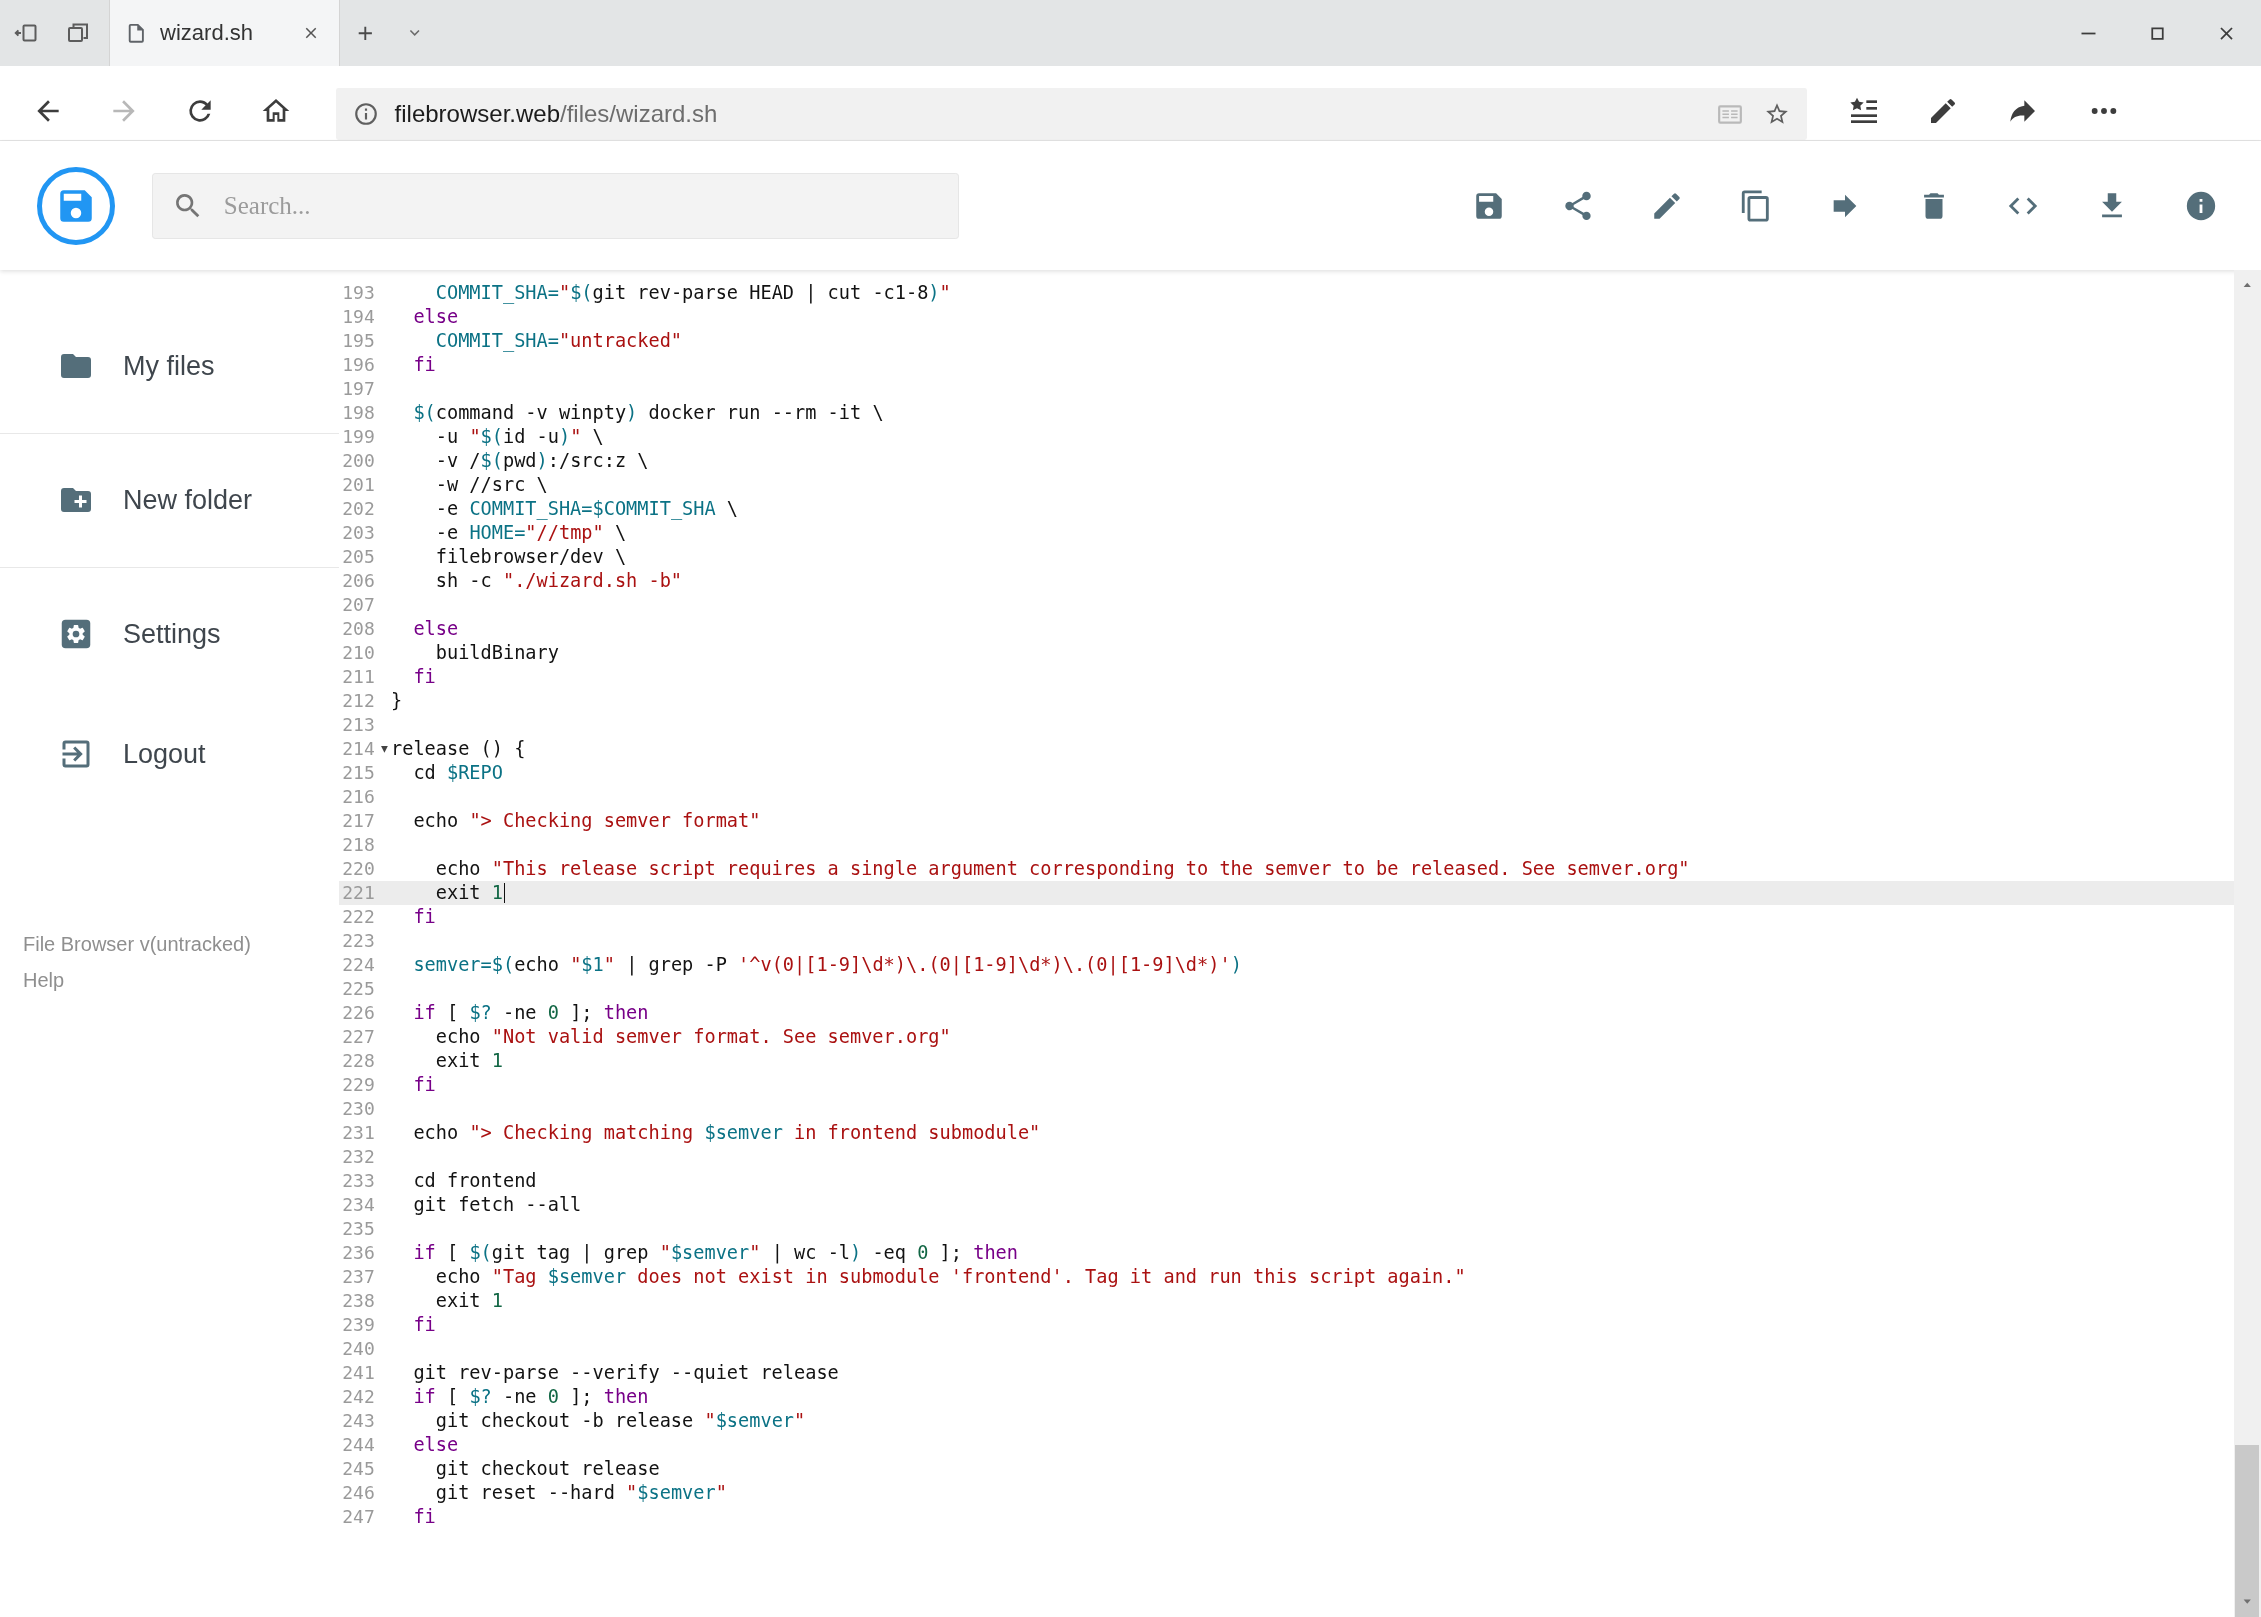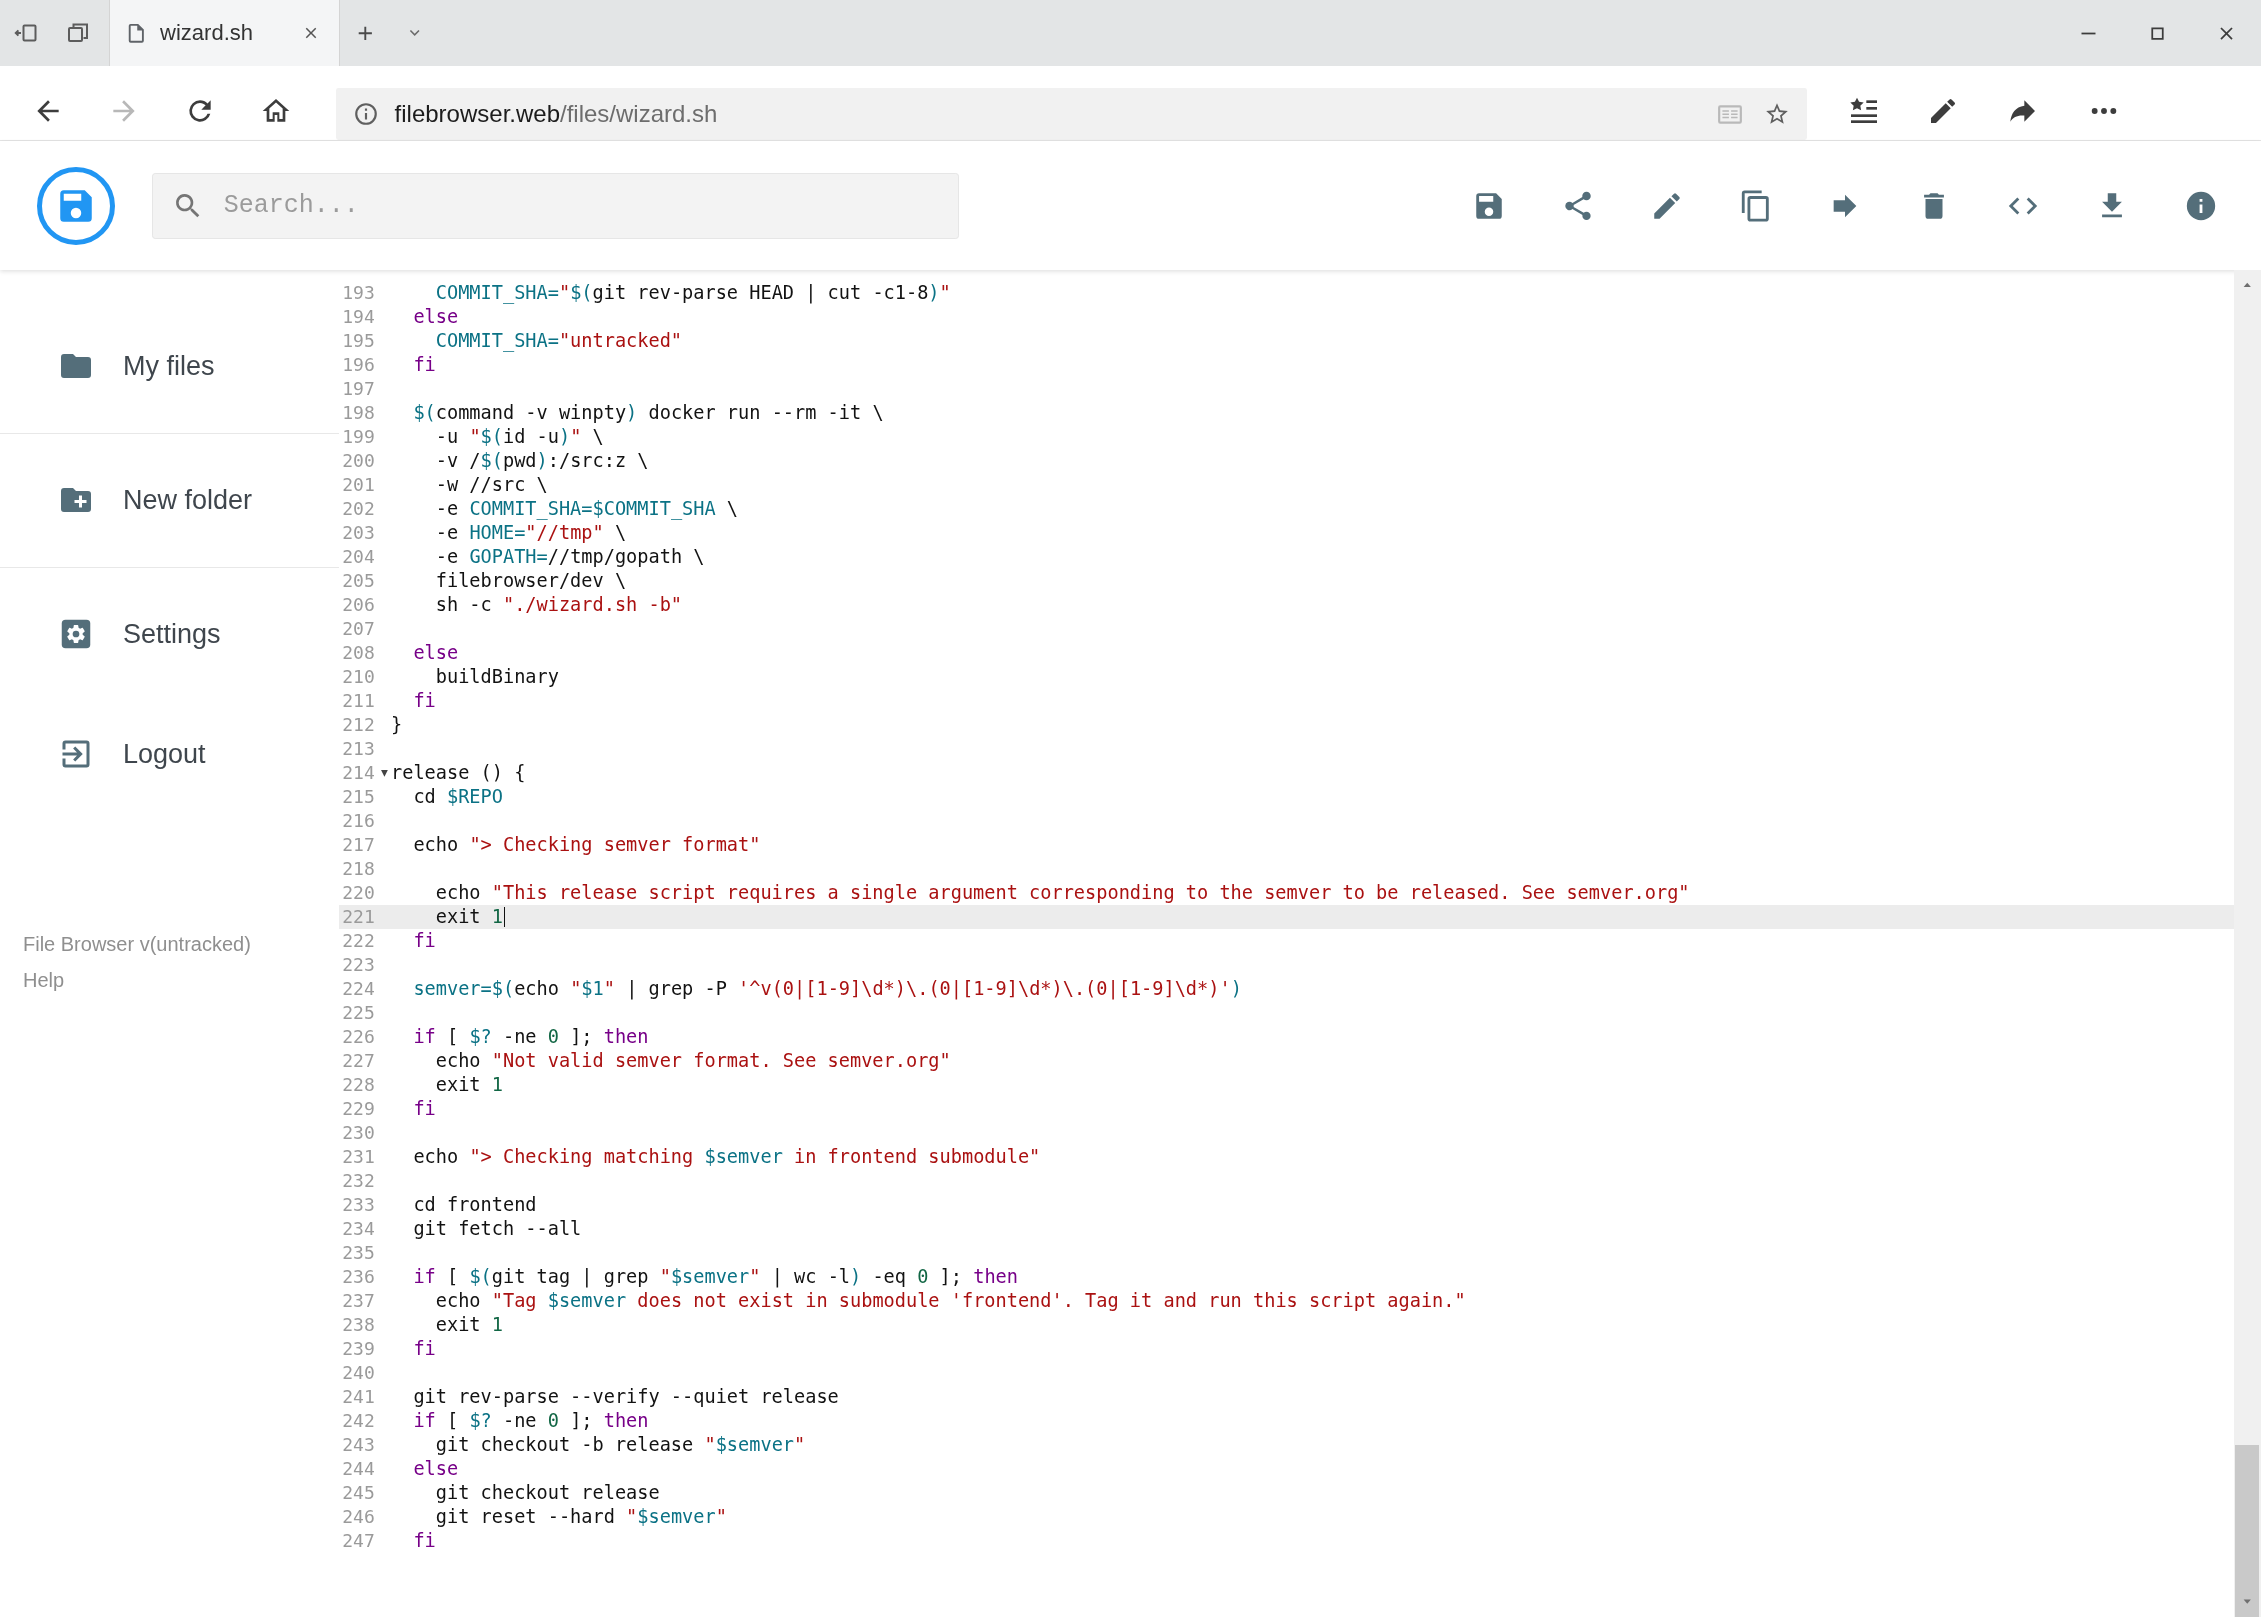--- a/index.html
+++ b/index.html
@@ -33,21 +33,21 @@
   .ab-btn.reader{color:#b9b9b9}
   .nav-right{display:flex;align-items:center;gap:27.4px;padding-right:121px}
   .nav-right .nav-btn{width:53px}
 
   
   .app{flex:1;display:flex;flex-direction:column;min-height:0}
   .app-header{height:129px;flex:none;background:#fff;display:flex;align-items:center;padding:0 42px 0 37px;gap:37px;box-shadow:0 1.6px 4.8px rgba(0,0,0,.14);position:relative;z-index:6}
   .logo{width:78px;height:78px;flex:none;border:5.7px solid #2196f3;border-radius:50%;color:#2196f3;font-size:42px;display:flex;align-items:center;justify-content:center;background:#fff}
   .search{width:807px;height:66px;background:#f3f3f3;border:0.8px solid #e6e6e6;border-radius:3.2px;display:flex;align-items:center;padding:0 19.4px;gap:19.4px}
   .search .mag{color:#757575;font-size:32px}
-  .search input{flex:1;border:0;outline:none;background:transparent;font-size:25px;color:#be185d;font-family:Liberation Mono, monospace}
+  .search input{flex:1;border:0;outline:none;background:transparent;font-size:25px;color:#be185d;font-family:Liberation Serif, serif}
   .search input::placeholder{color:#9b9b9b}
   .toolbar{margin-left:auto;display:flex;align-items:center;gap:52px;color:#546e7a;font-size:34px}
   .tool-btn{width:37px;height:37px;display:flex;align-items:center;justify-content:center;cursor:pointer}
 
   
   .app-body{flex:1;display:flex;min-height:0}
   .sidebar{width:339px;flex:none;padding-top:36px;background:#fff}
   .side-item{display:flex;align-items:center;gap:29px;padding:42px 0 42px 58px;color:#3f464d;font-size:27px;cursor:pointer}
   .side-item .sicon{font-size:36px;color:#546e7a}
   .sdivider{border-top:0.8px solid #e8e8e8;margin:6.5px 0}
@@ -374,21 +374,20 @@
           <div class="cline"><span class="lnum">194</span><span class="fold"></span><span class="ctext"><span class="tok-p">  </span><span class="tok-k">else</span></span></div>
           <div class="cline"><span class="lnum">195</span><span class="fold"></span><span class="ctext"><span class="tok-p">    </span><span class="tok-d">COMMIT_SHA=</span><span class="tok-s">"untracked"</span></span></div>
           <div class="cline"><span class="lnum">196</span><span class="fold"></span><span class="ctext"><span class="tok-p">  </span><span class="tok-k">fi</span></span></div>
           <div class="cline"><span class="lnum">197</span><span class="fold"></span><span class="ctext"></span></div>
           <div class="cline"><span class="lnum">198</span><span class="fold"></span><span class="ctext"><span class="tok-p">  </span><span class="tok-v">$(</span><span class="tok-p">command -v winpty</span><span class="tok-v">)</span><span class="tok-p"> docker run --rm -it \</span></span></div>
           <div class="cline"><span class="lnum">199</span><span class="fold"></span><span class="ctext"><span class="tok-p">    -u </span><span class="tok-s">"</span><span class="tok-v">$(</span><span class="tok-p">id -u</span><span class="tok-v">)</span><span class="tok-s">"</span><span class="tok-p"> \</span></span></div>
           <div class="cline"><span class="lnum">200</span><span class="fold"></span><span class="ctext"><span class="tok-p">    -v /</span><span class="tok-v">$(</span><span class="tok-p">pwd</span><span class="tok-v">)</span><span class="tok-p">:/src:z \</span></span></div>
           <div class="cline"><span class="lnum">201</span><span class="fold"></span><span class="ctext"><span class="tok-p">    -w //src \</span></span></div>
           <div class="cline"><span class="lnum">202</span><span class="fold"></span><span class="ctext"><span class="tok-p">    -e </span><span class="tok-d">COMMIT_SHA=</span><span class="tok-v">$COMMIT_SHA</span><span class="tok-p"> \</span></span></div>
           <div class="cline"><span class="lnum">203</span><span class="fold"></span><span class="ctext"><span class="tok-p">    -e </span><span class="tok-d">HOME=</span><span class="tok-s">"//tmp"</span><span class="tok-p"> \</span></span></div>
-          <div class="cline"><span class="lnum">204</span><span class="fold"></span><span class="ctext"><span class="tok-p">    -e </span><span class="tok-d">GOPATH=</span><span class="tok-p">//tmp/gopath \</span></span></div>
           <div class="cline"><span class="lnum">205</span><span class="fold"></span><span class="ctext"><span class="tok-p">    filebrowser/dev \</span></span></div>
           <div class="cline"><span class="lnum">206</span><span class="fold"></span><span class="ctext"><span class="tok-p">    sh -c </span><span class="tok-s">"./wizard.sh -b"</span></span></div>
           <div class="cline"><span class="lnum">207</span><span class="fold"></span><span class="ctext"></span></div>
           <div class="cline"><span class="lnum">208</span><span class="fold"></span><span class="ctext"><span class="tok-p">  </span><span class="tok-k">else</span></span></div>
           <div class="cline"><span class="lnum">210</span><span class="fold"></span><span class="ctext"><span class="tok-p">    buildBinary</span></span></div>
           <div class="cline"><span class="lnum">211</span><span class="fold"></span><span class="ctext"><span class="tok-p">  </span><span class="tok-k">fi</span></span></div>
           <div class="cline"><span class="lnum">212</span><span class="fold"></span><span class="ctext"><span class="tok-p">}</span></span></div>
           <div class="cline"><span class="lnum">213</span><span class="fold"></span><span class="ctext"></span></div>
           <div class="cline"><span class="lnum">214</span><span class="fold">▾</span><span class="ctext"><span class="tok-p">release () {</span></span></div>
           <div class="cline"><span class="lnum">215</span><span class="fold"></span><span class="ctext"><span class="tok-p">  cd </span><span class="tok-v">$REPO</span></span></div>

